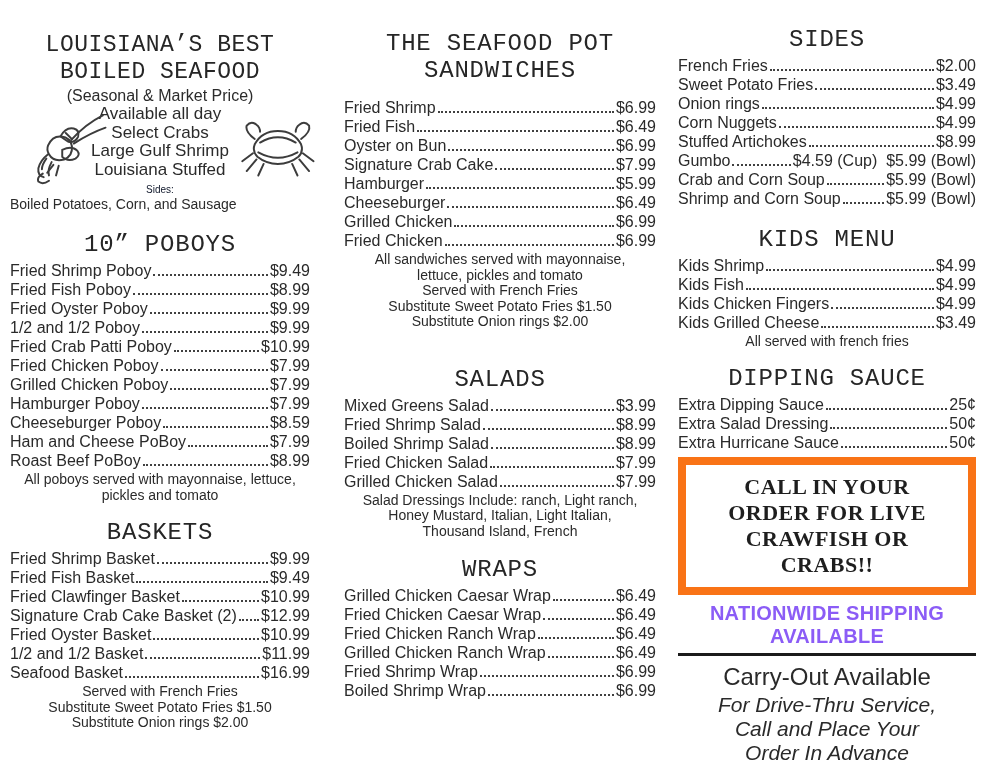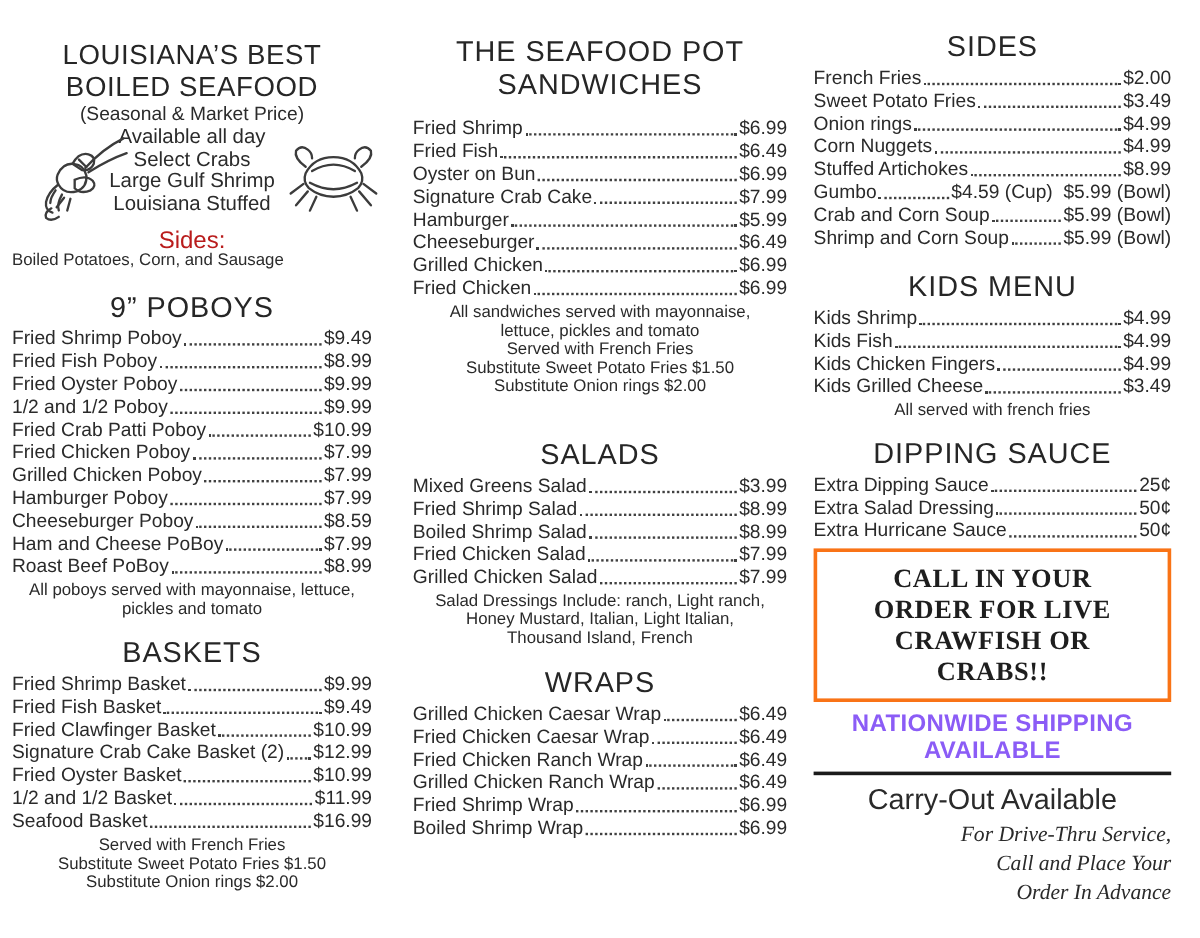--- a/index.html
+++ b/index.html
@@ -7,29 +7,29 @@
   .page {
     position: relative; width: 1000px; height: 782px; overflow: hidden;
     background: #ffffff; color: #222;
     font-family: "Liberation Sans", "DejaVu Sans", sans-serif;
   }
   .col { position: absolute; top: 0; }
   #col-left  { left: 10px;  width: 300px; padding-top: 32px; }
   #col-mid   { left: 344px; width: 312px; padding-top: 30px; }
   #col-right { left: 678px; width: 298px; padding-top: 26px; }
 
-  .serif { font-family: Liberation Sans, sans-serif; }
+  .serif { font-family: Liberation Mono, monospace; }
   .h-main { font-size: 23px; line-height: 27px; text-align: center; font-weight: 400;
             letter-spacing: 0.5px; color: #262626; margin: 0; }
   .sec-title { font-size: 24px; line-height: 27px; text-align: center; font-weight: 400;
                letter-spacing: 0.8px; color: #262626; margin: 0; }
 
   .sub   { font-size: 16px; line-height: 19px; text-align: center; color: #2b2b2b; }
   .bline { font-size: 17px; line-height: 18.5px; text-align: center; color: #2b2b2b; }
-  .sides-label { font-size: 20px; line-height: 15px; text-align: center; margin-top: 15px; color: #b91c1c; }
+  .sides-label { font-size: 10px; line-height: 15px; text-align: center; margin-top: 3px; color: #0f172a; }
   .sides-text  { font-size: 14px; line-height: 15px; text-align: left; color: #2b2b2b; }
 
   .items { margin-top: 3px; }
   .row { display: flex; align-items: flex-end; height: 19px; font-size: 16px; color: #2a2a2a; }
   .nm { white-space: nowrap; }
   .leader { flex: 1; min-width: 8px; border-bottom: 2px dotted #404040; margin: 0 2px 4px 2px; }
   .pr { white-space: pre; }
 
   .notes { margin-top: 2px; }
   .note-line { font-size: 14px; line-height: 15.5px; text-align: center; color: #2a2a2a; }
@@ -40,32 +40,32 @@
   .sec-salads  { margin-top: 36px; }
   .sec-wraps   { margin-top: 17px; }
   .sec-kids    { margin-top: 18px; }
   .sec-dipping { margin-top: 15px; }
 
   .icon-wrap { position: absolute; }
   .crawfish-pos { left: 8px;   top: 110px; width: 92px; height: 76px; }
   .crab-pos     { left: 226px; top: 110px; width: 82px; height: 74px; }
   .icon-wrap svg { width: 100%; height: 100%; }
 
-  .callout { margin-top: 5px; border: 3px solid #f97316; padding: 9px 4px; background: #fff; }
+  .callout { margin-top: 5px; border: 8px solid #f97316; padding: 9px 4px; background: #fff; }
   .callout-line { font-family: "Liberation Serif", "DejaVu Serif", serif; font-weight: 700;
                   font-size: 22px; line-height: 26px; text-align: center; color: #1e1e1e;
                   letter-spacing: 0.5px; }
   .shipping { margin-top: 7px; }
   .shipping-line { font-weight: 700; font-size: 20px; line-height: 23px; text-align: center;
                    color: #8b5cf6; letter-spacing: 0.3px; }
   .divider { border: none; border-top: 3px solid #1b1b1b; margin: 5px 0 7px 0; }
   .carry-title { font-size: 24px; line-height: 28px; text-align: center; color: #2a2a2a; }
   .carry-script { margin-top: 2px; }
-  .script-line { font-family: Liberation Serif, serif; font-style: italic;
-                 font-size: 18px; line-height: 24px; text-align: right; color: #2a2a2a; }
+  .script-line { font-family: Liberation Sans, sans-serif; font-style: italic;
+                 font-size: 21px; line-height: 24px; text-align: center; color: #2a2a2a; }
 </style>
 </head>
 <body>
 
 <div class="page">
 
   <div class="col" id="col-left">
 
     <div class="icon-wrap crawfish-pos">
       <svg viewBox="0 0 100 86" fill="none" stroke="#3c3c3c" stroke-width="2.2" stroke-linecap="round">
@@ -109,21 +109,21 @@
       <div class="bline">Available all day</div>
           <div class="bline">Select Crabs</div>
           <div class="bline">Large Gulf Shrimp</div>
           <div class="bline">Louisiana Stuffed</div>
         </div>
       <div class="sides-label">Sides:</div>
       <div class="sides-text">Boiled Potatoes, Corn, and Sausage</div>
     </div>
 
     <div class="sec-poboys">
-      <h2 class="serif sec-title">9” POBOYS</h2>
+      <h2 class="serif sec-title">10” POBOYS</h2>
       <div class="items">
 
           <div class="row">
             <span class="nm">Fried Shrimp Poboy</span>
             <span class="leader"></span>
             <span class="pr">$9.49</span>
           </div>
 
           <div class="row">
             <span class="nm">Fried Fish Poboy</span>

